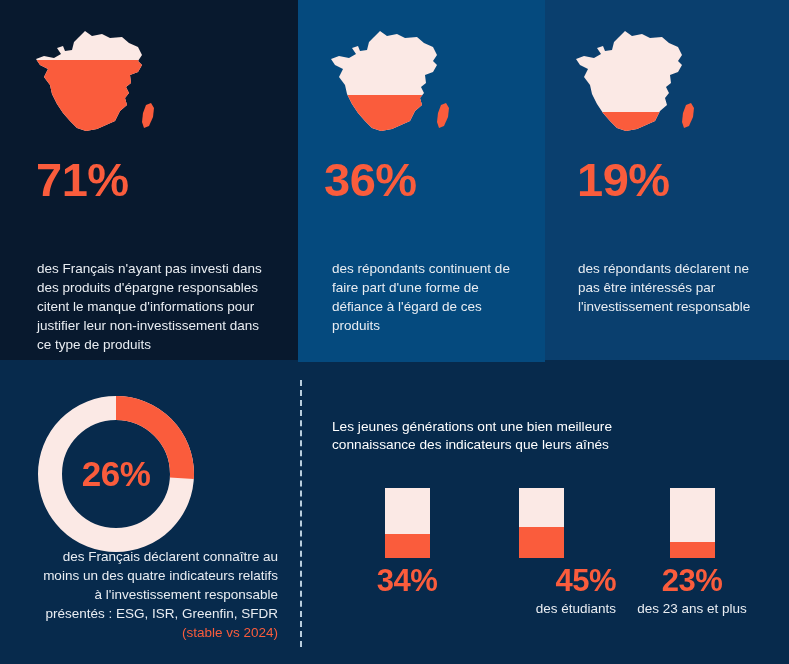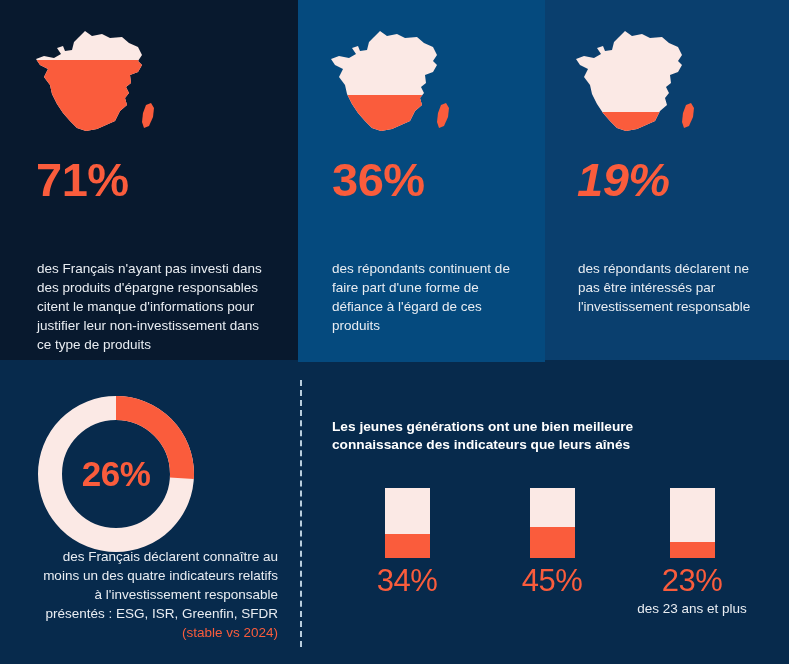--- a/index.html
+++ b/index.html
@@ -55,22 +55,22 @@
   .big-stat {
     position: absolute;
     color: #fa5c3c;
     font-size: 47px;
     font-weight: bold;
     letter-spacing: -0.5px;
     line-height: 1;
     white-space: nowrap;
   }
   #stat-a { left: 36px;  top: 156px; }
-  #stat-b { left: 332px; top: 156px; }
-  #stat-c { left: 577px; top: 156px; font-style: italic; }
+  #stat-b { left: 324px; top: 156px; }
+  #stat-c { left: 577px; top: 156px; }
 
   
   .stat-desc {
     position: absolute;
     color: #e9edf2;
     font-size: 13.5px;
     line-height: 19px;
     width: 215px;
     margin-top: 43px;
   }
@@ -125,38 +125,38 @@
   }
 
   
   #bars-heading {
     position: absolute;
     left: 332px;
     top: 418px;
     width: 360px;
     color: #ffffff;
     font-size: 13.7px;
-    font-weight: bold;
+    font-weight: normal;
     line-height: 18px;
   }
   #bars-row {
     position: absolute;
     left: 332px;
     top: 488px;
     width: 440px;
     height: 130px;
   }
   .bar-group {
     position: absolute;
     top: 0;
     width: 150px;
     text-align: center;
   }
   #bar-group-0 { left: 0px; }
-  #bar-group-1 { left: 145px; }
+  #bar-group-1 { left: 134px; text-align: right; }
   #bar-group-2 { left: 285px; }
 
   .bar-col {
     position: relative;
     width: 45px;
     height: 70px;
     margin: 0 auto;
     background: #fbe9e5;
     overflow: hidden;
   }
@@ -164,21 +164,21 @@
     position: absolute;
     left: 0;
     bottom: 0;
     width: 100%;
     background: #fa5c3c;
   }
   .bar-pct {
     margin-top: 7px;
     color: #fa5c3c;
     font-size: 31px;
-    font-weight: normal;
+    font-weight: bold;
     letter-spacing: -0.5px;
     line-height: 1;
   }
   .bar-cap {
     margin-top: 4px;
     color: #e9edf2;
     font-size: 13.5px;
     line-height: 17px;
     white-space: nowrap;
   }
@@ -297,20 +297,21 @@
         <div class="bar-fill" id="fill-0" style="height: 34%;"></div>
       </div>
       <div class="bar-pct">34%</div>
     </div>
 
     <div class="bar-group" id="bar-group-1">
       <div class="bar-col">
         <div class="bar-fill" id="fill-1" style="height: 45%;"></div>
       </div>
       <div class="bar-pct">45%</div>
+      <div class="bar-cap">des étudiants</div>
     </div>
 
     <div class="bar-group" id="bar-group-2">
       <div class="bar-col">
         <div class="bar-fill" id="fill-2" style="height: 23%;"></div>
       </div>
       <div class="bar-pct">23%</div>
       <div class="bar-cap">des 23 ans et plus</div>
     </div>
 

